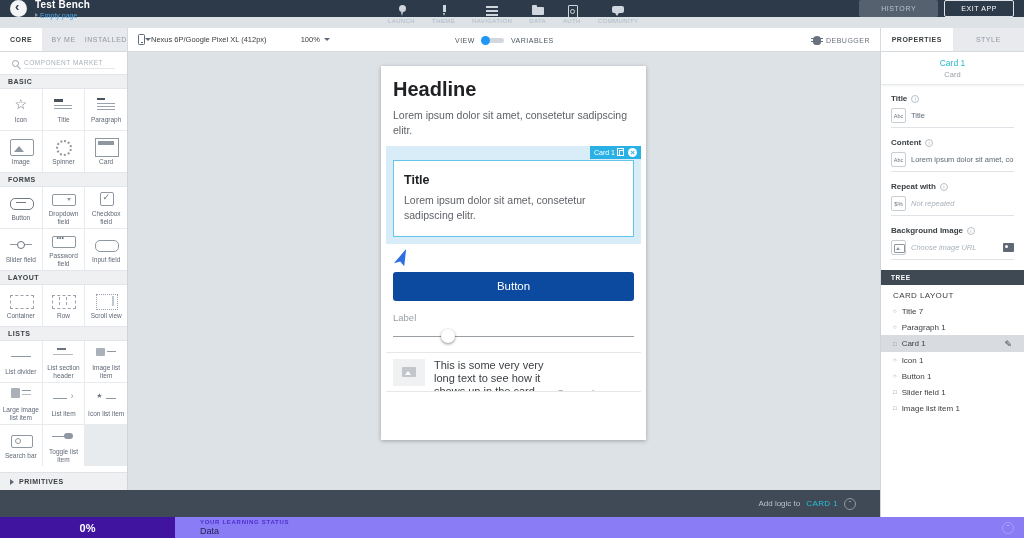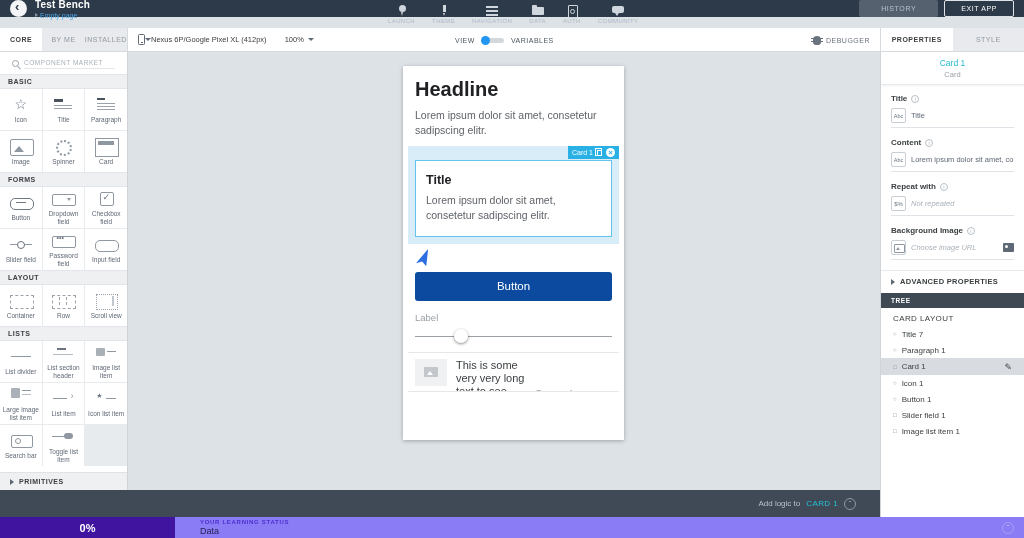--- a/index.html
+++ b/index.html
@@ -37,21 +37,21 @@
   
   .toolbar{position:absolute;left:0;top:28px;width:1024px;height:24px;background:#fff;border-bottom:1px solid #d5dade;display:flex}
   #left-tabs{width:128px;flex:none;display:flex;background:#e8eaed;border-right:1px solid #d5dade}
   #right-tabs{width:144px;flex:none;margin-left:auto;display:flex;background:#e8eaed;border-left:1px solid #d5dade}
   .tab{flex:1;display:flex;align-items:center;justify-content:center;font-size:7px;letter-spacing:.5px;color:#9098a1;cursor:default}
   .tab.active{background:#fff;color:#3c4043;font-weight:bold}
   .device-select{display:flex;align-items:center;gap:0;padding-left:10px;font-size:7.5px;color:#3c4043}
   .phone-icon{width:7px;height:11px;border:1px solid #5f6875;border-radius:1.5px;position:relative;flex:none}
   .phone-icon::after{content:"";position:absolute;bottom:1px;left:1.5px;right:1.5px;height:1px;background:#5f6875}
   .caret{width:0;height:0;border-left:3px solid transparent;border-right:3px solid transparent;border-top:3.5px solid #5f6875}
-  .zoom-select{display:flex;align-items:center;gap:4px;margin-left:18px}
+  .zoom-select{display:flex;align-items:center;gap:4px;margin-left:34px}
   .view-toggle{position:absolute;left:455px;top:28px;height:24px;display:flex;align-items:center;gap:7px;font-size:7px;letter-spacing:.5px;color:#4a5560}
   .vt-track{width:22px;height:5px;background:#d3d8dd;border-radius:3px;position:relative}
   .vt-dot{position:absolute;left:-1px;top:-2px;width:9px;height:9px;border-radius:50%;background:#2196f3}
   .debugger{position:absolute;right:154px;top:28px;height:24px;display:flex;align-items:center;gap:5px;font-size:7px;letter-spacing:.5px;color:#6a7280}
   .bug-icon{width:8px;height:9px;background:#6a7280;border-radius:4px 4px 3px 3px;position:relative}
   .bug-icon::before{content:"";position:absolute;left:-2px;top:2px;width:12px;height:1px;background:#6a7280;box-shadow:0 3px 0 #6a7280}
 
   
   .sidebar{position:absolute;left:0;top:52px;width:128px;height:438px;background:#fff;border-right:1px solid #cfd4d9;display:flex;flex-direction:column;overflow:hidden}
   .search-row{height:22px;flex:none;display:flex;align-items:center;gap:5px;padding:0 12px}
@@ -107,21 +107,21 @@
   .gl-listitem::after{content:"›";right:3px;top:1px;font-size:9px;color:#8f97a1}
   .gl-iconlist::before{content:"★";left:3px;top:2px;font-size:7px;color:#6b7480}
   .gl-iconlist::after{left:13px;top:8px;width:10px;height:1px;background:#8f97a1}
   .gl-searchbar::before{left:3px;top:3px;width:20px;height:11px;border:1px solid #8f97a1;border-radius:2px}
   .gl-searchbar::after{left:7px;top:6px;width:4px;height:4px;border:1px solid #8f97a1;border-radius:50%}
   .gl-togglelist::before{left:2px;top:8px;width:13px;height:1px;background:#8f97a1}
   .gl-togglelist::after{right:3px;top:5px;width:9px;height:6px;border-radius:3px;background:#8f97a1}
 
   
   .canvas{position:absolute;left:128px;top:52px;width:752px;height:438px;background:#dde2e7}
-  .phone{position:absolute;left:275px;top:14px;width:221px;height:374px;background:#fff;box-shadow:0 1px 4px rgba(0,0,0,.28);overflow:hidden}
+  .phone{position:absolute;left:253px;top:14px;width:265px;height:374px;background:#fff;box-shadow:0 1px 4px rgba(0,0,0,.28);overflow:hidden}
   .ph-headline{font-size:20px;font-weight:bold;color:#202124;margin:12px 12px 7px}
   .ph-para{font-size:10.5px;color:#5f6368;line-height:1.4;margin:0 12px 9px}
   .selection{position:relative;margin:3px 5px 7px;background:#d9edf9;padding:14px 7px 7px}
   .badge{position:absolute;top:0;right:0;height:13px;background:#29b1e6;display:flex;align-items:center;gap:4px;padding:0 4px;color:#fff}
   .badge-label{font-size:7px}
   .copy-icon{width:5px;height:6px;border:1px solid #fff;position:relative}
   .copy-icon::before{content:"";position:absolute;left:-3px;top:-3px;width:5px;height:6px;border:1px solid #fff}
   .close-icon{width:9px;height:9px;border-radius:50%;background:#fff;color:#29b1e6;font-size:8px;line-height:9px;text-align:center;font-weight:bold}
   .close-icon::before{content:"×"}
   .sel-card{background:#fff;border:1px solid #63c4ee;padding:11px 10px 13px}
@@ -449,24 +449,20 @@
             <span class="plabel">Background Image</span>
             <span class="info-icon">i</span>
           </div>
           <div class="pinput-row">
             <span class="pibox pi-image"></span>
             <span class="pvalue ph">Choose image URL</span>
             <span class="trail-img"></span>
           </div>
         </div>
       </div>
-    <div class="advanced-row">
-      <span class="tri"></span>
-      <span>ADVANCED PROPERTIES</span>
-    </div>
     <div class="tree-header">TREE</div>
     <div class="tree-root">CARD LAYOUT</div>
     <div id="tree-items">
         <div class="tree-row">
           <span class="bullet">○</span>
           <span class="tree-label">Title 7</span>
         </div>
         <div class="tree-row">
           <span class="bullet">○</span>
           <span class="tree-label">Paragraph 1</span>

